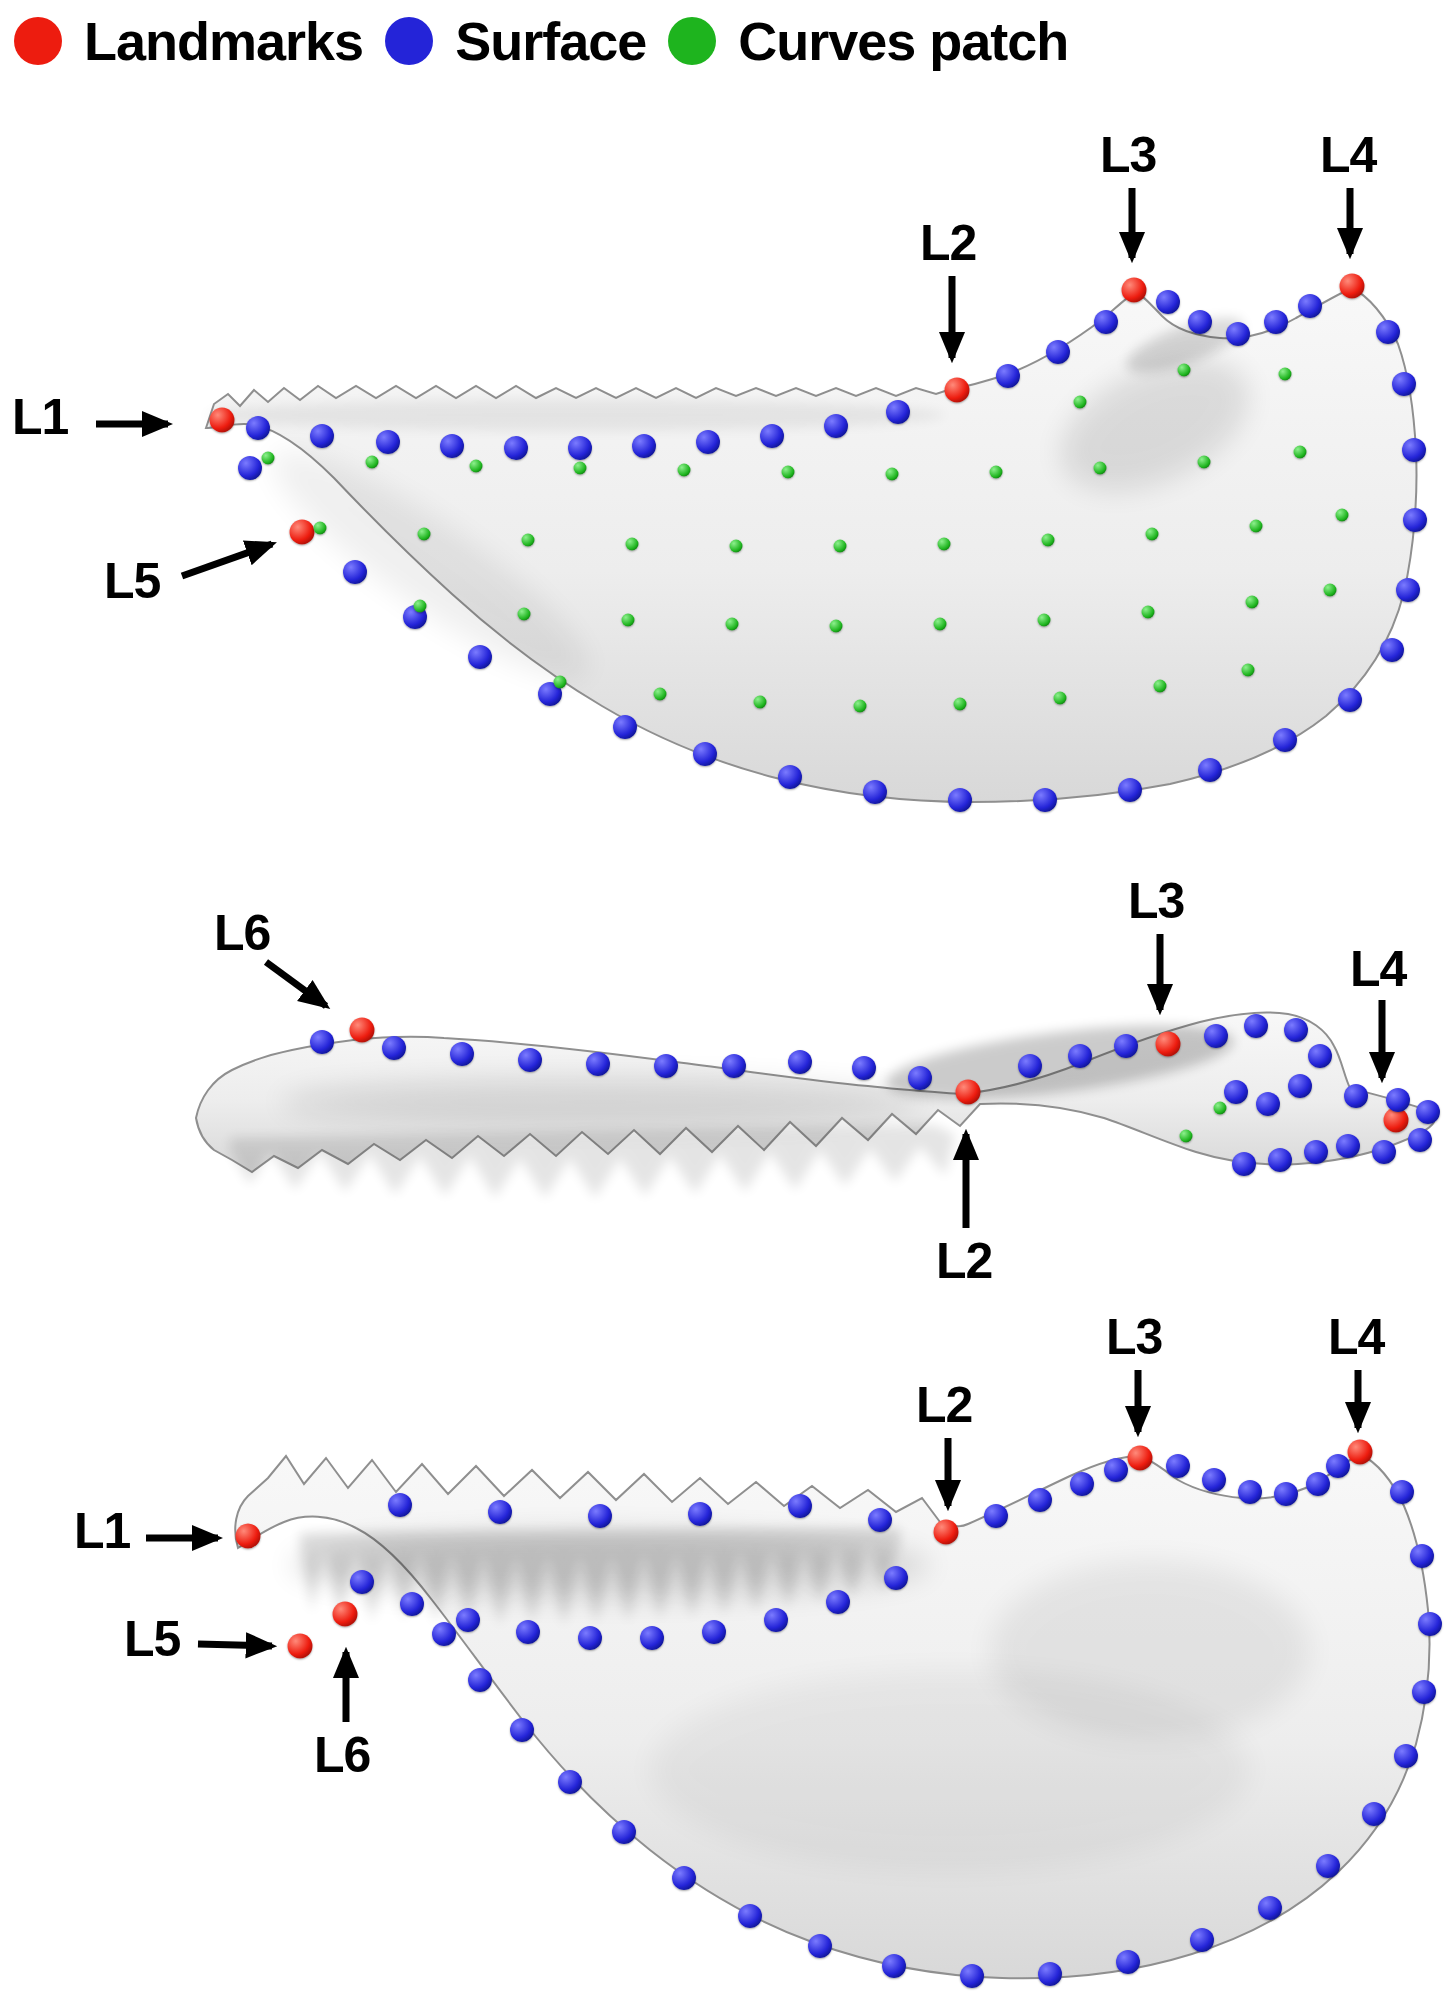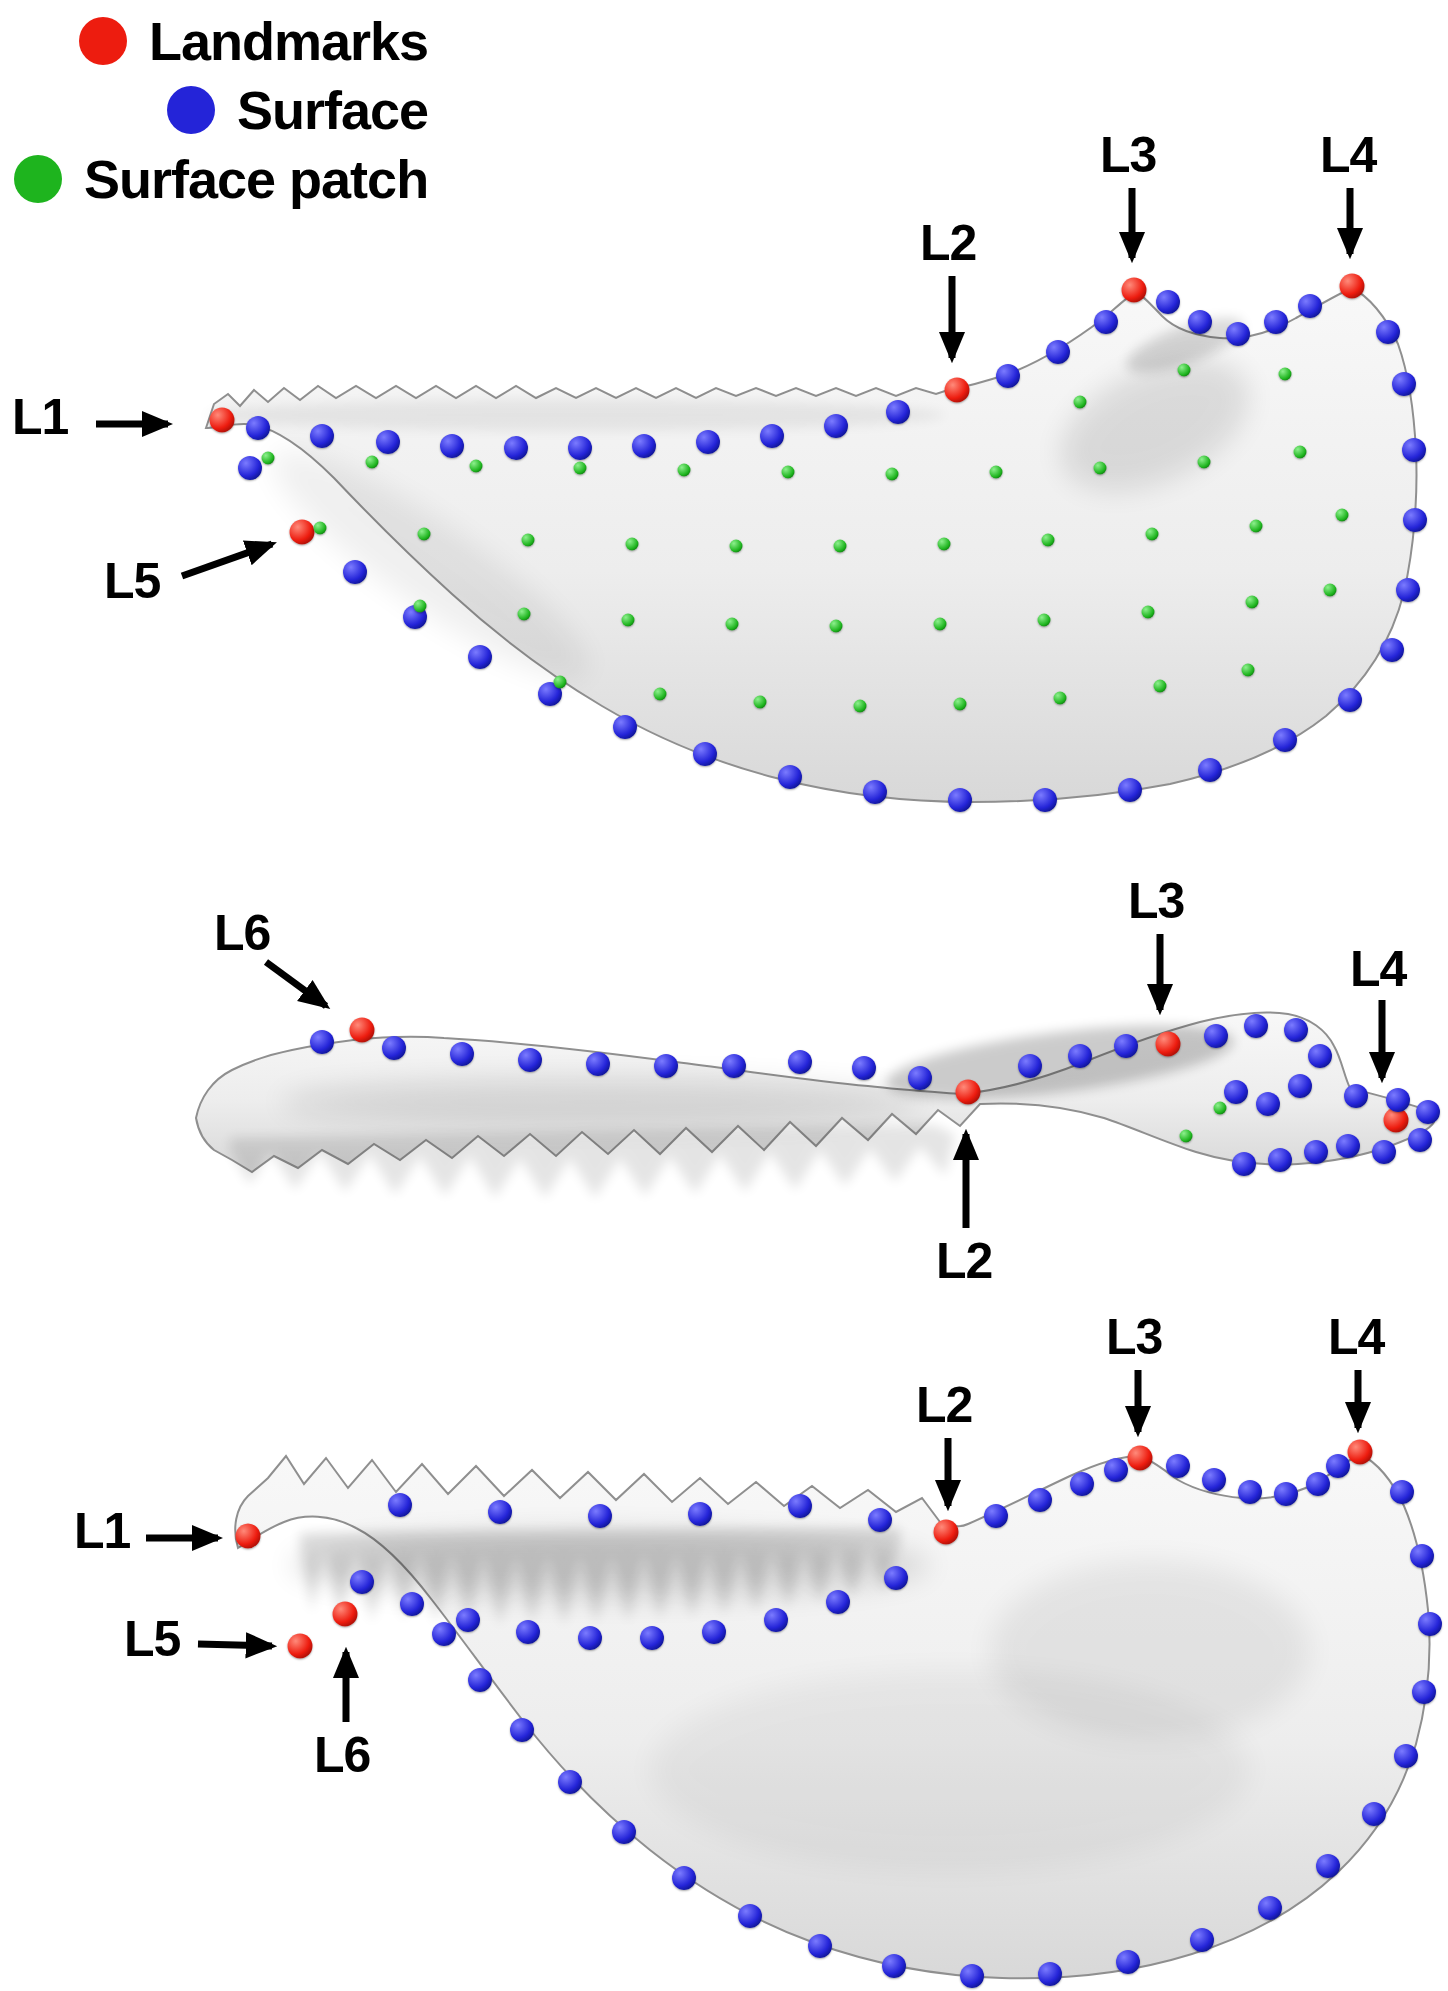--- a/index.html
+++ b/index.html
@@ -9,21 +9,21 @@
   #dots-layer,#labels-layer{position:absolute;left:0;top:0;width:1448px;height:1991px;pointer-events:none;}
   .bone{fill:url(#boneGrad);stroke:#8f8f8f;stroke-width:2;}
   .shade{fill:#000;}
   .dot{position:absolute;border-radius:50%;transform:translate(-50%,-50%);
        box-shadow:0 1px 2px rgba(0,0,0,0.35);}
   .dot-landmark{background:radial-gradient(circle at 33% 30%, #ff8a7a, #ed1c0f 55%, #7a0500 95%);}
   .dot-curve{background:radial-gradient(circle at 33% 30%, #7b7bff, #2424d8 55%, #000a66 95%);}
   .dot-patch{background:radial-gradient(circle at 33% 30%, #8df08d, #1eb41e 60%, #064f06 95%);}
   .arrow-line{stroke:#000;stroke-width:7;}
   .lm-label{position:absolute;font-size:50px;font-weight:700;color:#000;letter-spacing:-1px;line-height:1;}
-  #legend{position:absolute;left:14px;top:14px;display:flex;flex-direction:column;gap:15px;align-items:flex-end;}
+  #legend{position:absolute;left:14px;top:14px;display:flex;flex-direction:row;gap:22px;align-items:flex-end;}
   .legend-row{display:flex;align-items:center;gap:22px;}
   .legend-dot{width:48px;height:48px;border-radius:50%;flex:0 0 auto;}
   .legend-label{font-size:54px;font-weight:700;color:#000;letter-spacing:-1px;line-height:1;}
 </style>
 </head>
 <body>
 
 <div id="figure">
 
   <svg id="bones-svg" viewBox="0 0 1448 1991">
@@ -290,17 +290,17 @@
     <div class="legend-row">
       <span class="legend-dot" style="background: rgb(237, 28, 15);"></span>
       <span class="legend-label">Landmarks</span>
     </div>
     <div class="legend-row">
       <span class="legend-dot" style="background: rgb(36, 36, 216);"></span>
       <span class="legend-label">Surface</span>
     </div>
     <div class="legend-row">
       <span class="legend-dot" style="background: rgb(30, 180, 30);"></span>
-      <span class="legend-label">Surface patch</span>
+      <span class="legend-label">Curves patch</span>
     </div>
   </div>
 
 </div>
 
 </body></html>

